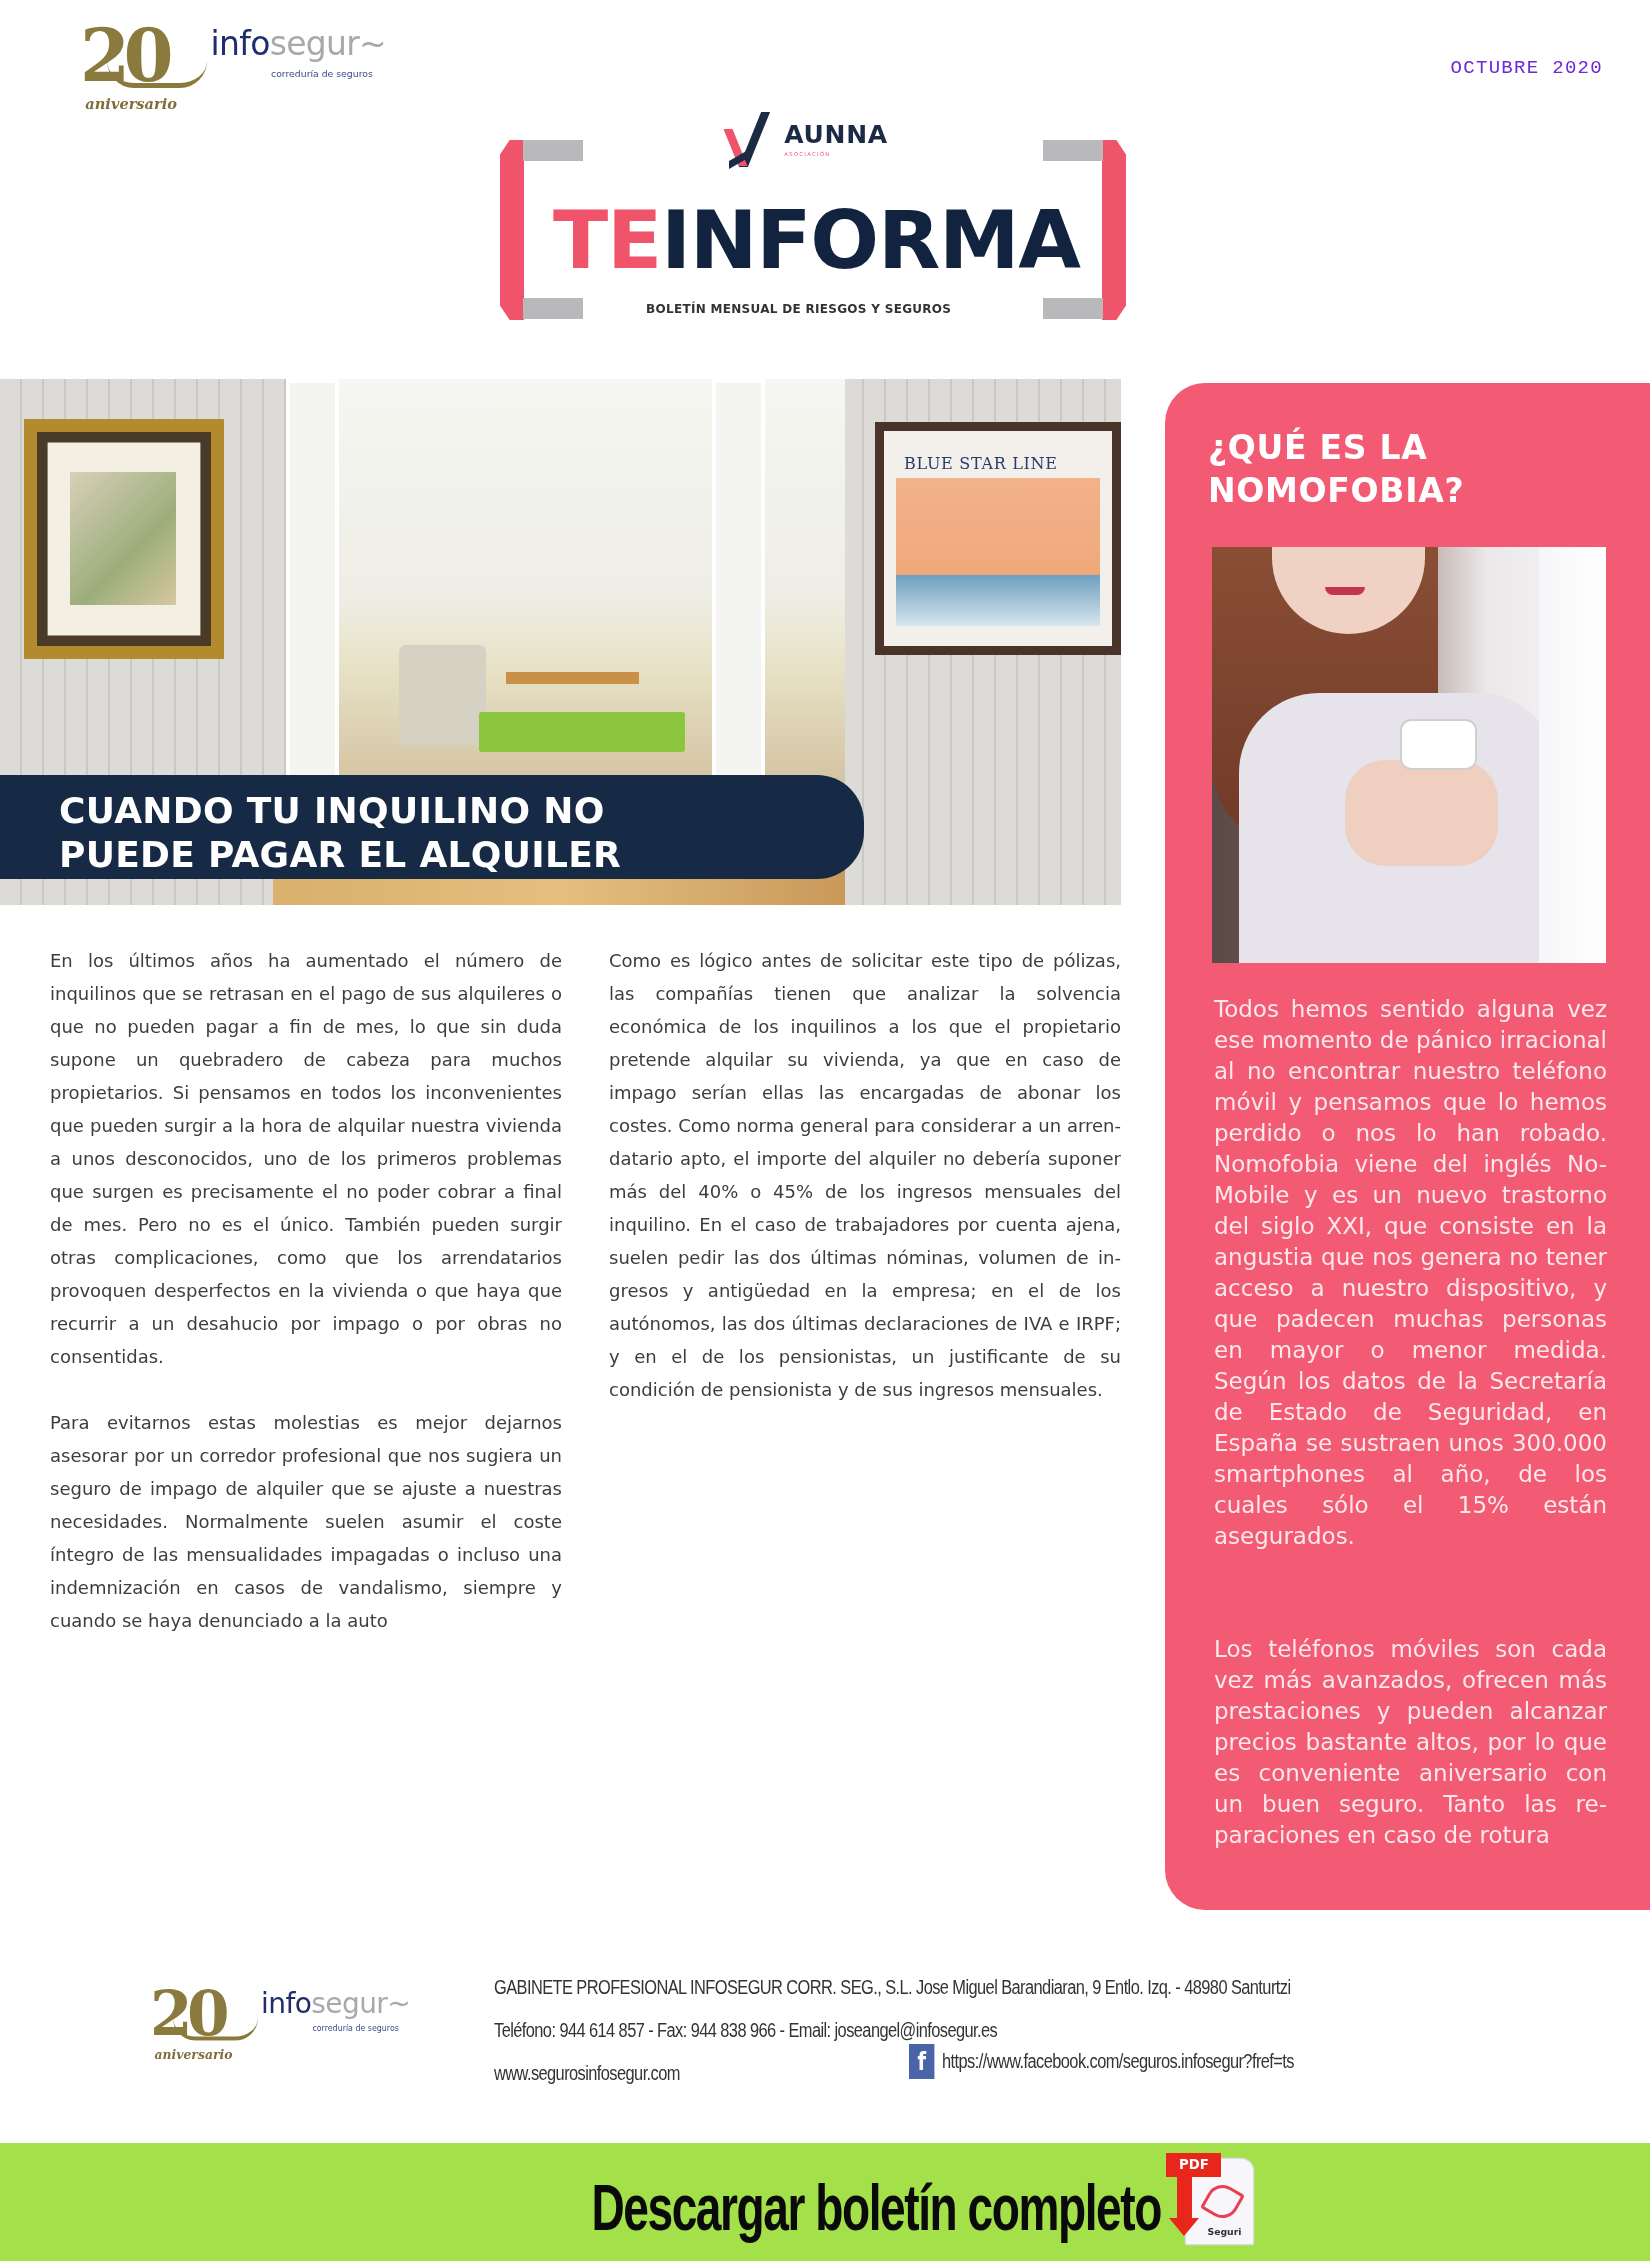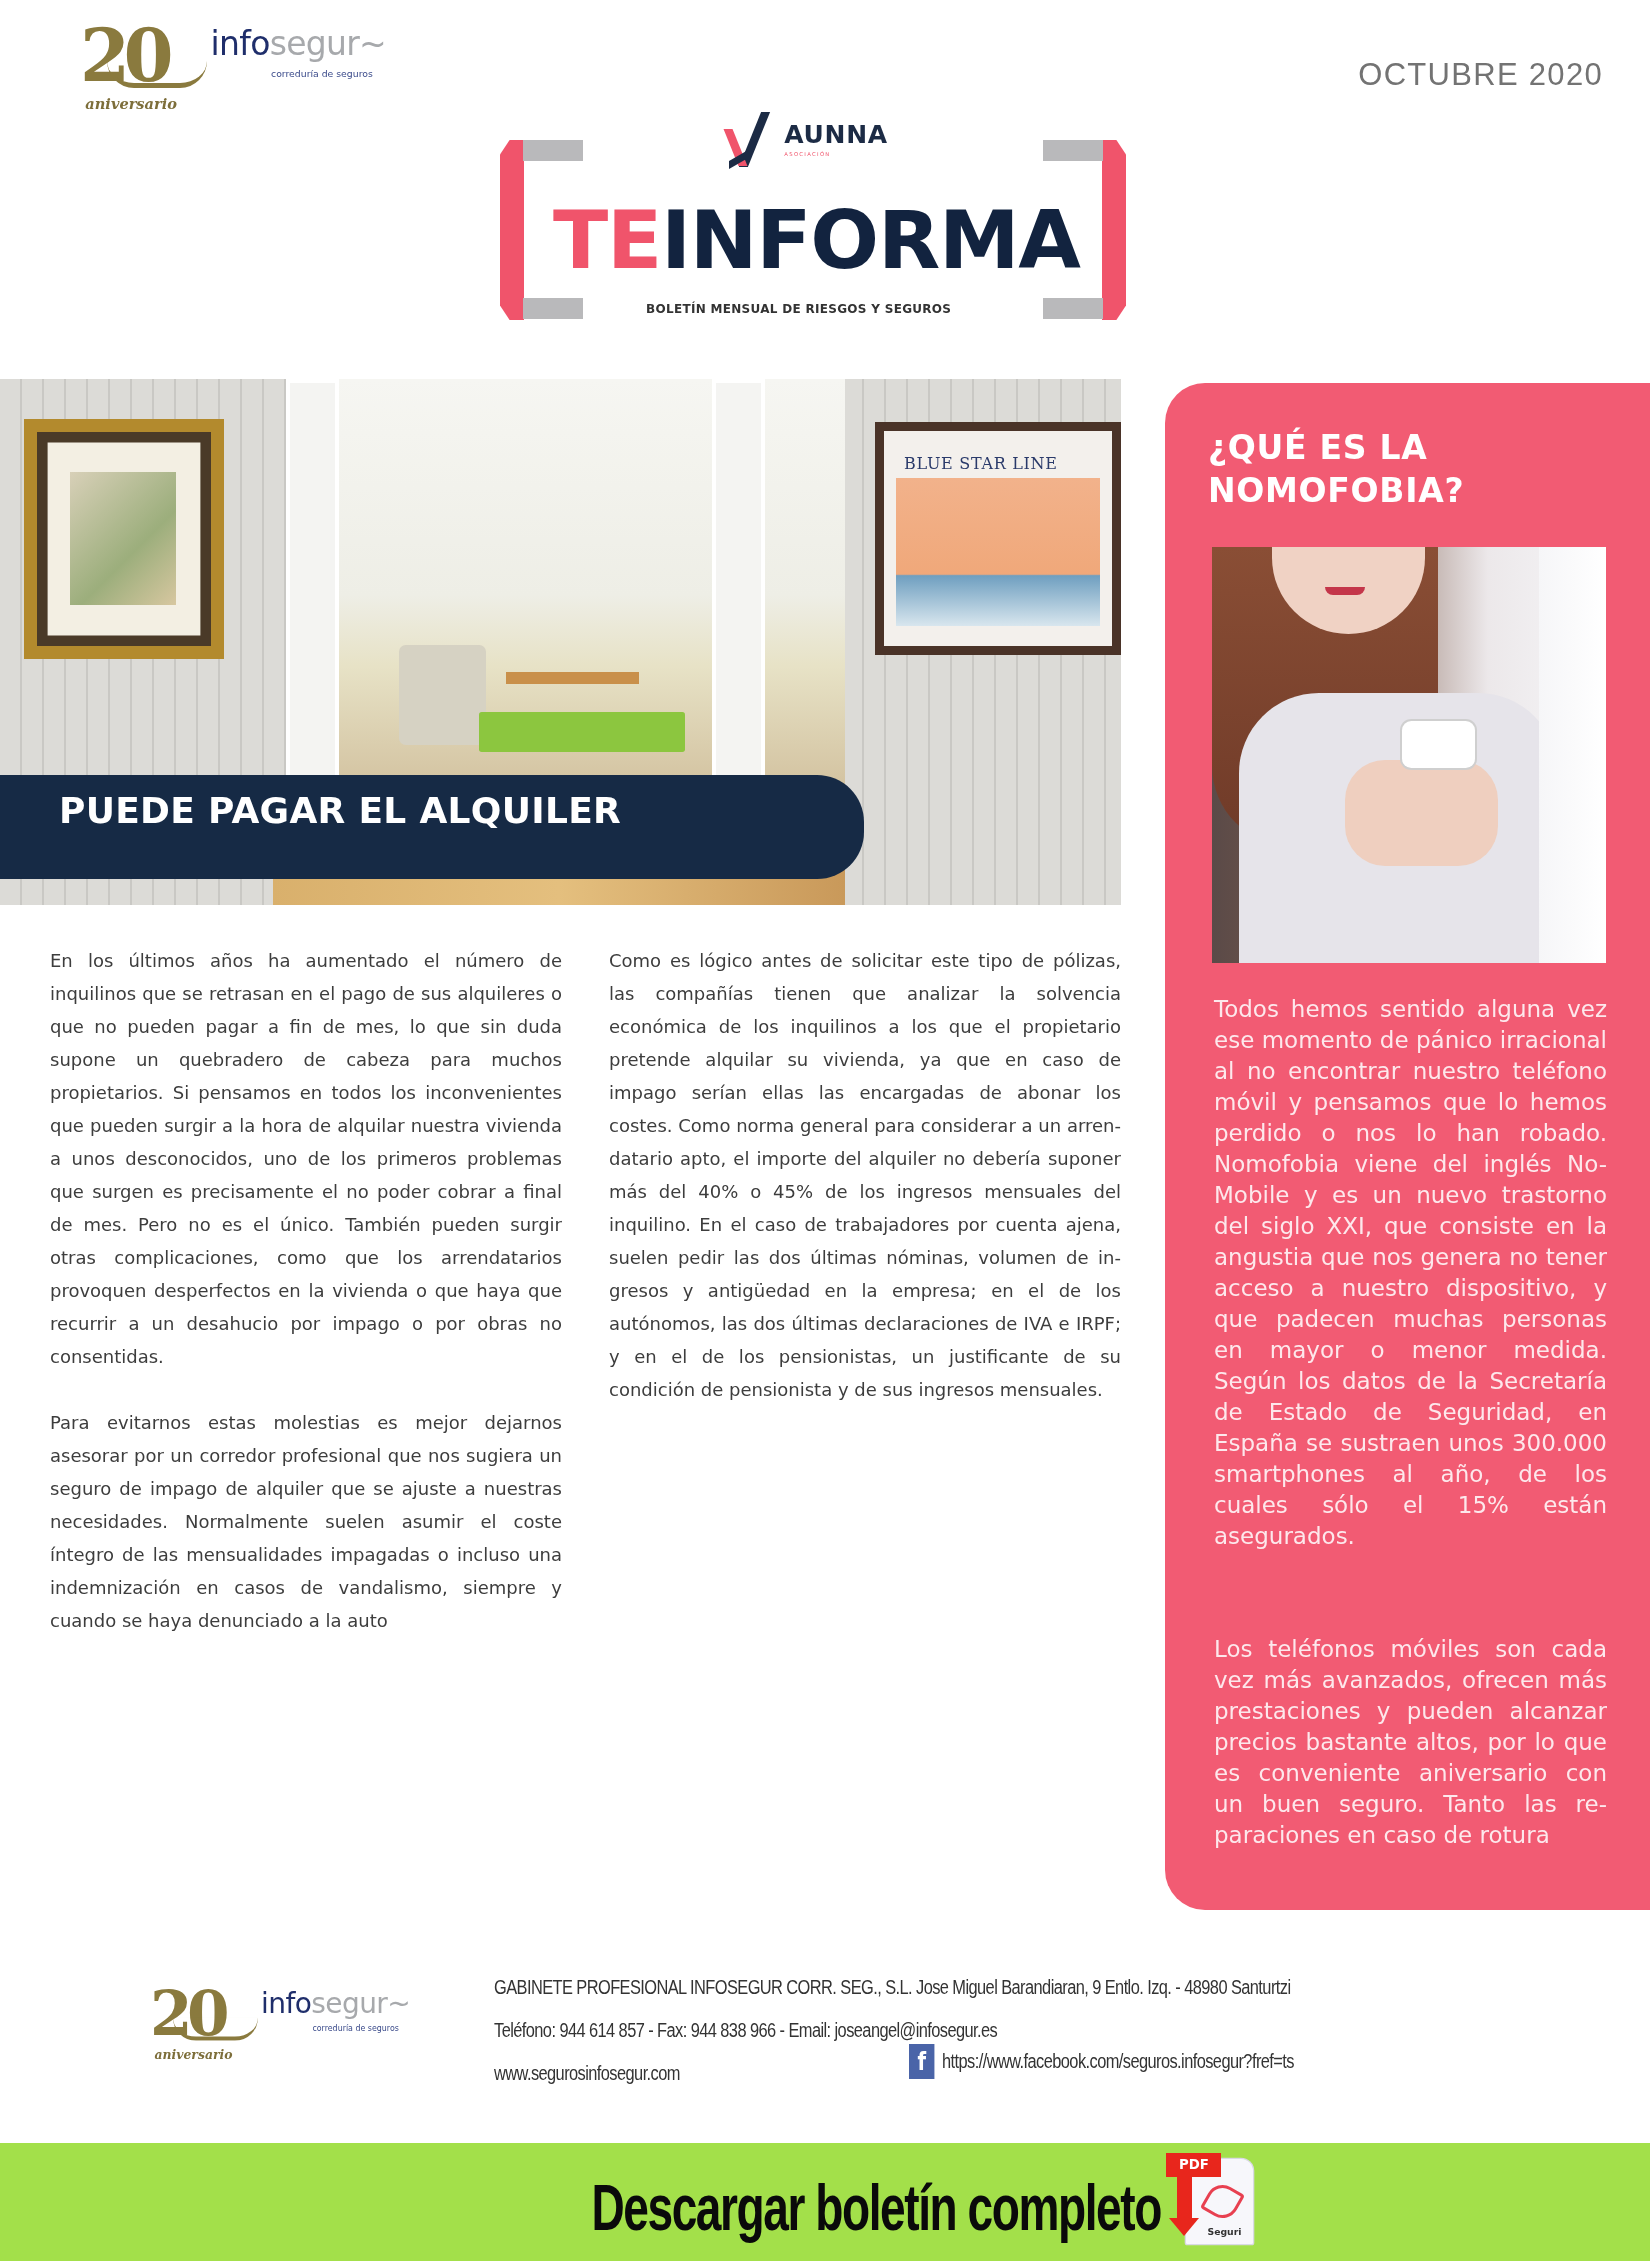--- a/index.html
+++ b/index.html
@@ -13,21 +13,21 @@
   .logo-20 { position: relative; width: 120px; height: 100px; }
   .logo-20 .num { font-family: "DejaVu Serif", serif; font-size: 72px; font-weight: bold; color: #8a7a3e; line-height: 1; letter-spacing: -6.7px; }
   .logo-20 .anniv { position: absolute; left: 5.3px; top: 75px; font-family: "DejaVu Serif", serif; font-style: italic; font-weight: bold; font-size: 14.6px; color: #7d6e3a; }
   .logo-20 .swoosh { position: absolute; left: 27px; top: 41px; width: 100px; height: 27px; border-bottom: 5.3px solid #8a7a3e; border-radius: 0 0 53px 53px; }
   .logo-text { margin-left: 10.6px; margin-top: 6.7px; }
   .logo-text .word { font-family: "DejaVu Sans", sans-serif; font-size: 33px; line-height: 1; letter-spacing: -0.7px; }
   .logo-text .info { color: #1f2e6b; }
   .logo-text .segur { color: #a7a9ac; }
   .logo-text .sub { font-size: 9.3px; color: #3a4a8a; text-align: right; margin-top: 8px; padding-right: 13.3px; }
 
-  .issue-date { position: absolute; right: 47px; top: 57px; font-family: Liberation Sans, sans-serif; font-size: 31px; color: #737373; letter-spacing: 1.3px; font-weight: 300; }
+  .issue-date { position: absolute; right: 47px; top: 57px; font-family: Liberation Mono, monospace; font-size: 19px; color: #6d28d9; letter-spacing: 1.3px; font-weight: 300; }
 
   .masthead { position: absolute; left: 500px; top: 112px; width: 626px; height: 213px; }
   .bracket { position: absolute; top: 28px; height: 180px; width: 24px; background: #f0546b; }
   .bracket.left { left: 0; border-radius: 5.3px 0 0 5.3px; clip-path: polygon(40% 0, 100% 0, 100% 100%, 40% 100%, 0 92%, 0 8%); }
   .bracket.right { right: 0; clip-path: polygon(0 0, 60% 0, 100% 8%, 100% 92%, 60% 100%, 0 100%); }
   .tab-grey { position: absolute; width: 60px; height: 21px; background: #b9b9bb; }
   .tab-grey.tl { left: 22.6px; top: 28px; } .tab-grey.bl { left: 22.6px; top: 186px; }
   .tab-grey.tr { right: 22.6px; top: 28px; } .tab-grey.br { right: 22.6px; top: 186px; }
   .aunna { position: absolute; left: 226px; top: 0; display: flex; align-items: center; }
   .aunna-mark { width: 49px; height: 55px; position: relative; }
@@ -157,20 +157,21 @@
       <div class="art"></div>
     </div>
   <div class="frame-r">
     <div class="poster-title">BLUE STAR LINE</div>
     <div class="poster"></div>
   </div>
 </div>
 
 <div class="hero-banner"></div>
 <div class="hero-title">
+  <div>CUANDO TU INQUILINO NO</div>
   <div>PUEDE PAGAR EL ALQUILER</div>
 </div>
 
 <div class="col c1">
   <p>En los últimos años ha aumentado el número de inquilinos que se retrasan en el pago de sus alquileres o que no pueden pagar a fin de mes, lo que sin duda supone un quebradero de cabeza para muchos propietarios. Si pensamos en todos los inconvenien­tes que pueden surgir a la hora de alquilar nuestra vivienda a unos des­conocidos, uno de los primeros pro­blemas que surgen es precisamente el no poder cobrar a final de mes. Pero no es el único. También pueden surgir otras complicaciones, como que los arrendatarios provoquen desperfectos en la vivienda o que haya que recurrir a un desahucio por impago o por obras no consentidas.</p>
   <p>Para evitarnos estas molestias es mejor dejarnos asesorar por un co­rredor profesional que nos sugiera un seguro de impago de alquiler que se ajuste a nuestras necesidades. Normalmente suelen asumir el coste íntegro de las mensualidades impa­gadas o incluso una indemnización en casos de vandalismo, siempre y cuando se haya denunciado a la auto­</p>
 </div>
 <div class="col c2">
   <p>Como es lógico antes de solicitar este tipo de pólizas, las compa­ñías tienen que analizar la solvencia económica de los inquilinos a los que el propietario pretende alqui­lar su vivienda, ya que en caso de impago serían ellas las encargadas de abonar los costes. Como norma general para considerar a un arren­datario apto, el importe del alquiler no debería suponer más del 40% o 45% de los ingresos mensuales del inquilino. En el caso de trabajadores por cuenta ajena, suelen pedir las dos últimas nóminas, volumen de in­gresos y antigüedad en la empresa; en el de los autónomos, las dos últimas declaraciones de IVA e IRPF; y en el de los pensionistas, un justifi­cante de su condición de pensionis­ta y de sus ingresos mensuales.</p>
 </div>

